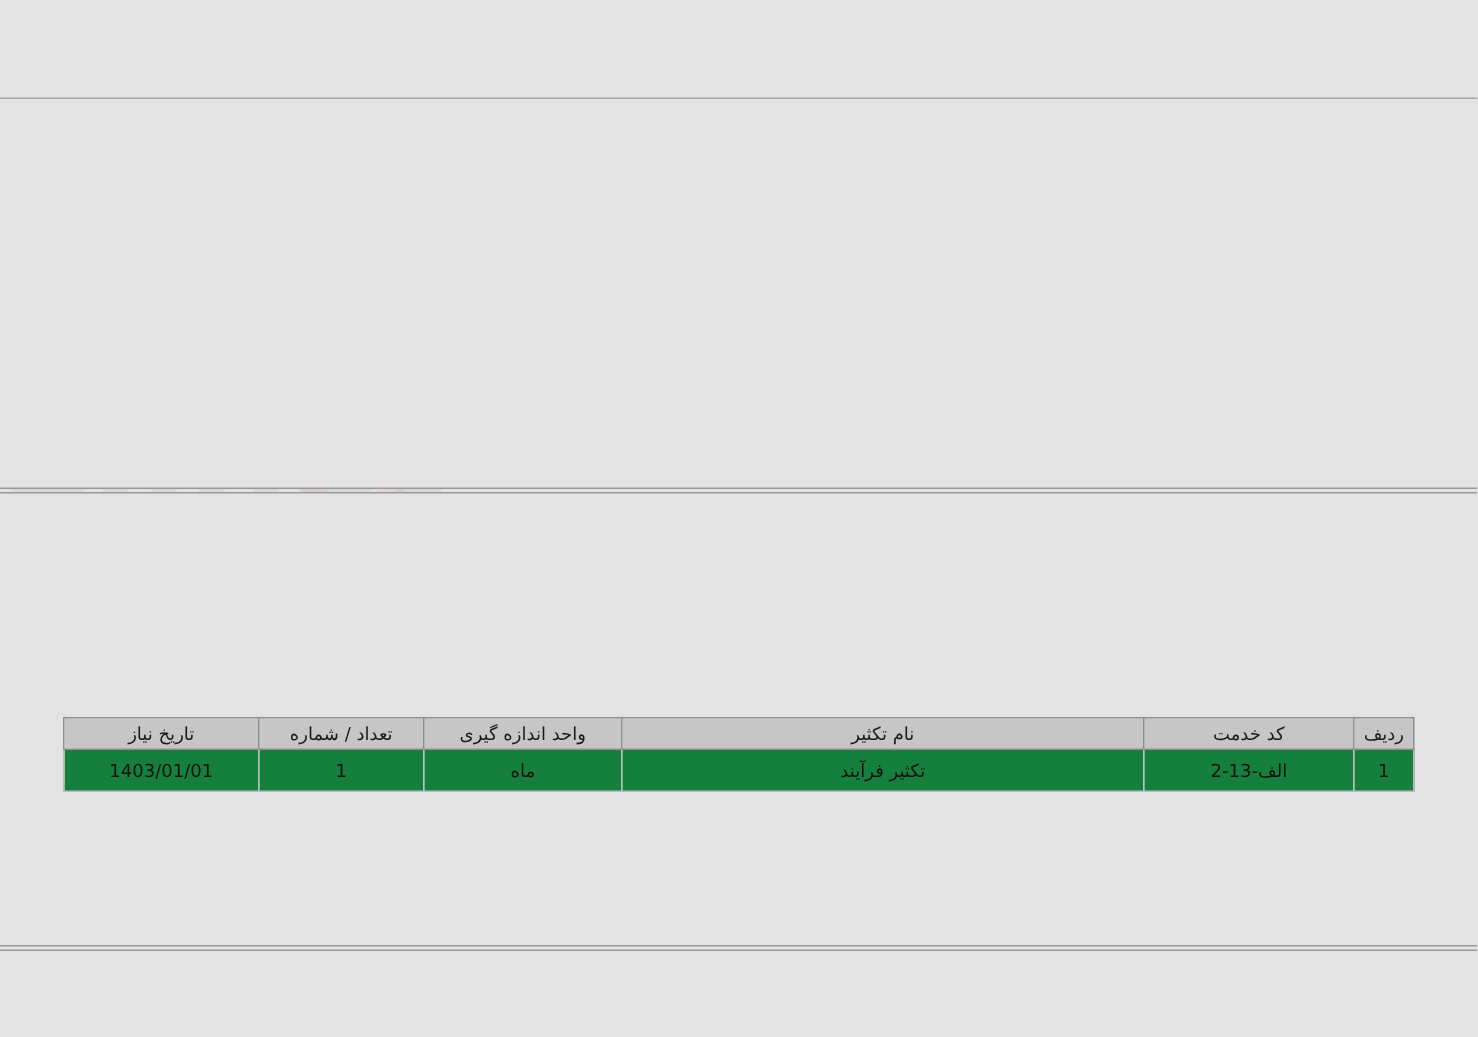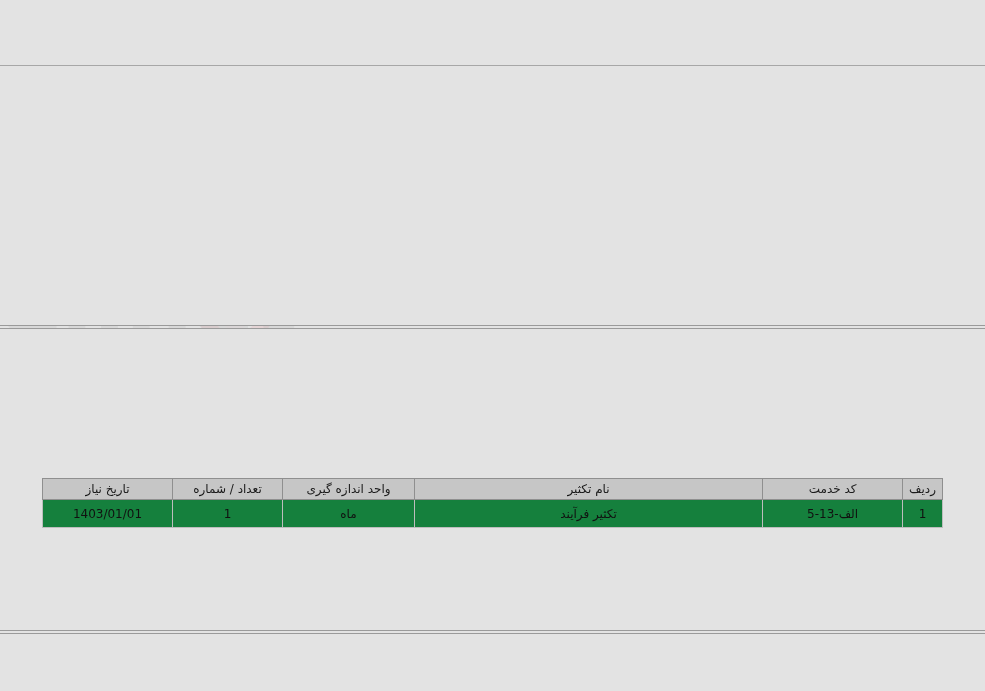--- a/index.html
+++ b/index.html
@@ -283,21 +283,21 @@
         <th class="c-code">کد خدمت</th>
         <th>نام تکثیر</th>
         <th class="c-unit">واحد اندازه گیری</th>
         <th class="c-qty">تعداد / شماره</th>
         <th class="c-date">تاریخ نیاز</th>
       </tr>
     </thead>
     <tbody>
       <tr>
         <td>1</td>
-        <td>الف-13-5</td>
+        <td>الف-13-2</td>
         <td>تکثیر فرآیند</td>
         <td>ماه</td>
         <td>1</td>
         <td>1403/01/01</td>
       </tr>
     </tbody>
   </table>
 
   <div class="boldlbl" style="top:613px; right:15px;">توضیحات خریدار:</div>
   <div class="tbox" style="top:546px; right:107px; width:836px; height:84px;">

